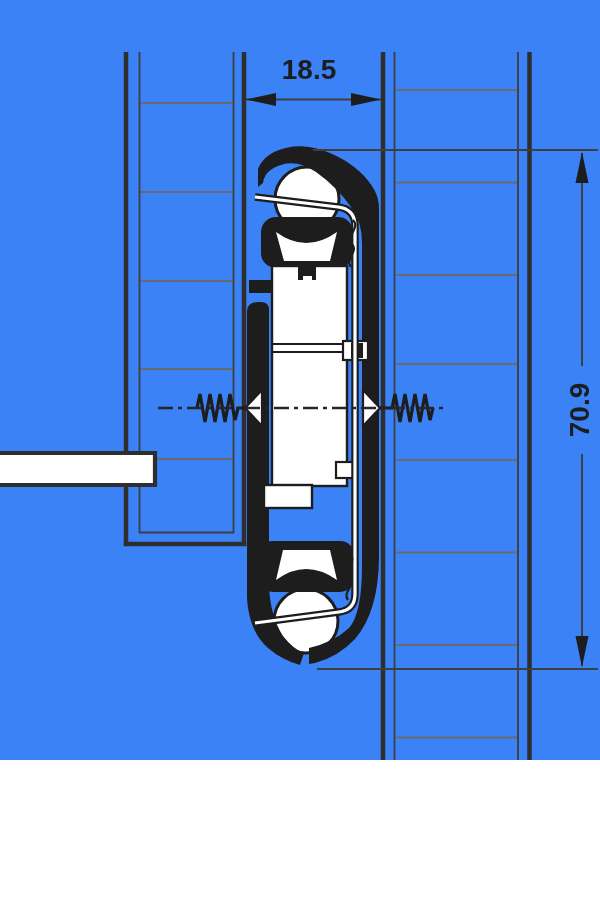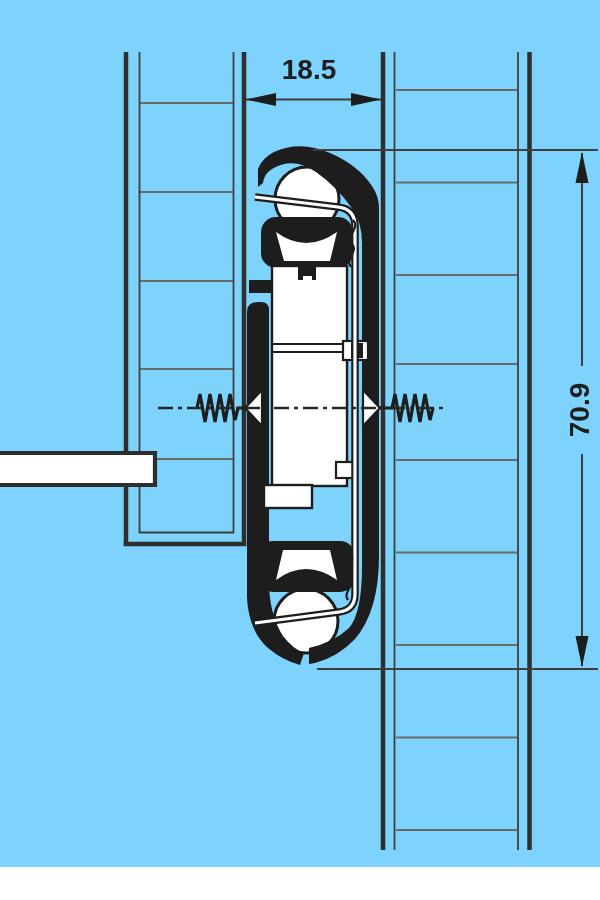--- a/index.html
+++ b/index.html
@@ -1,17 +1,17 @@
 <!DOCTYPE html>
 <html><head>
 <meta charset="utf-8">
 <style>
   html,body{margin:0;padding:0;background:#ffffff;}
   .canvas{
-    width:600px;height:867px;position:relative;background:#7dd3fc;
+    width:600px;height:760px;position:relative;background:#3b82f6;
     font-family:"Liberation Sans", sans-serif;overflow:hidden;
   }
   svg{display:block;}
   text.dim{
     font-family:"Liberation Sans", sans-serif;
     font-weight:bold;font-size:28px;fill:#1d1d1d;
   }
 </style>
 </head>
 <body>

